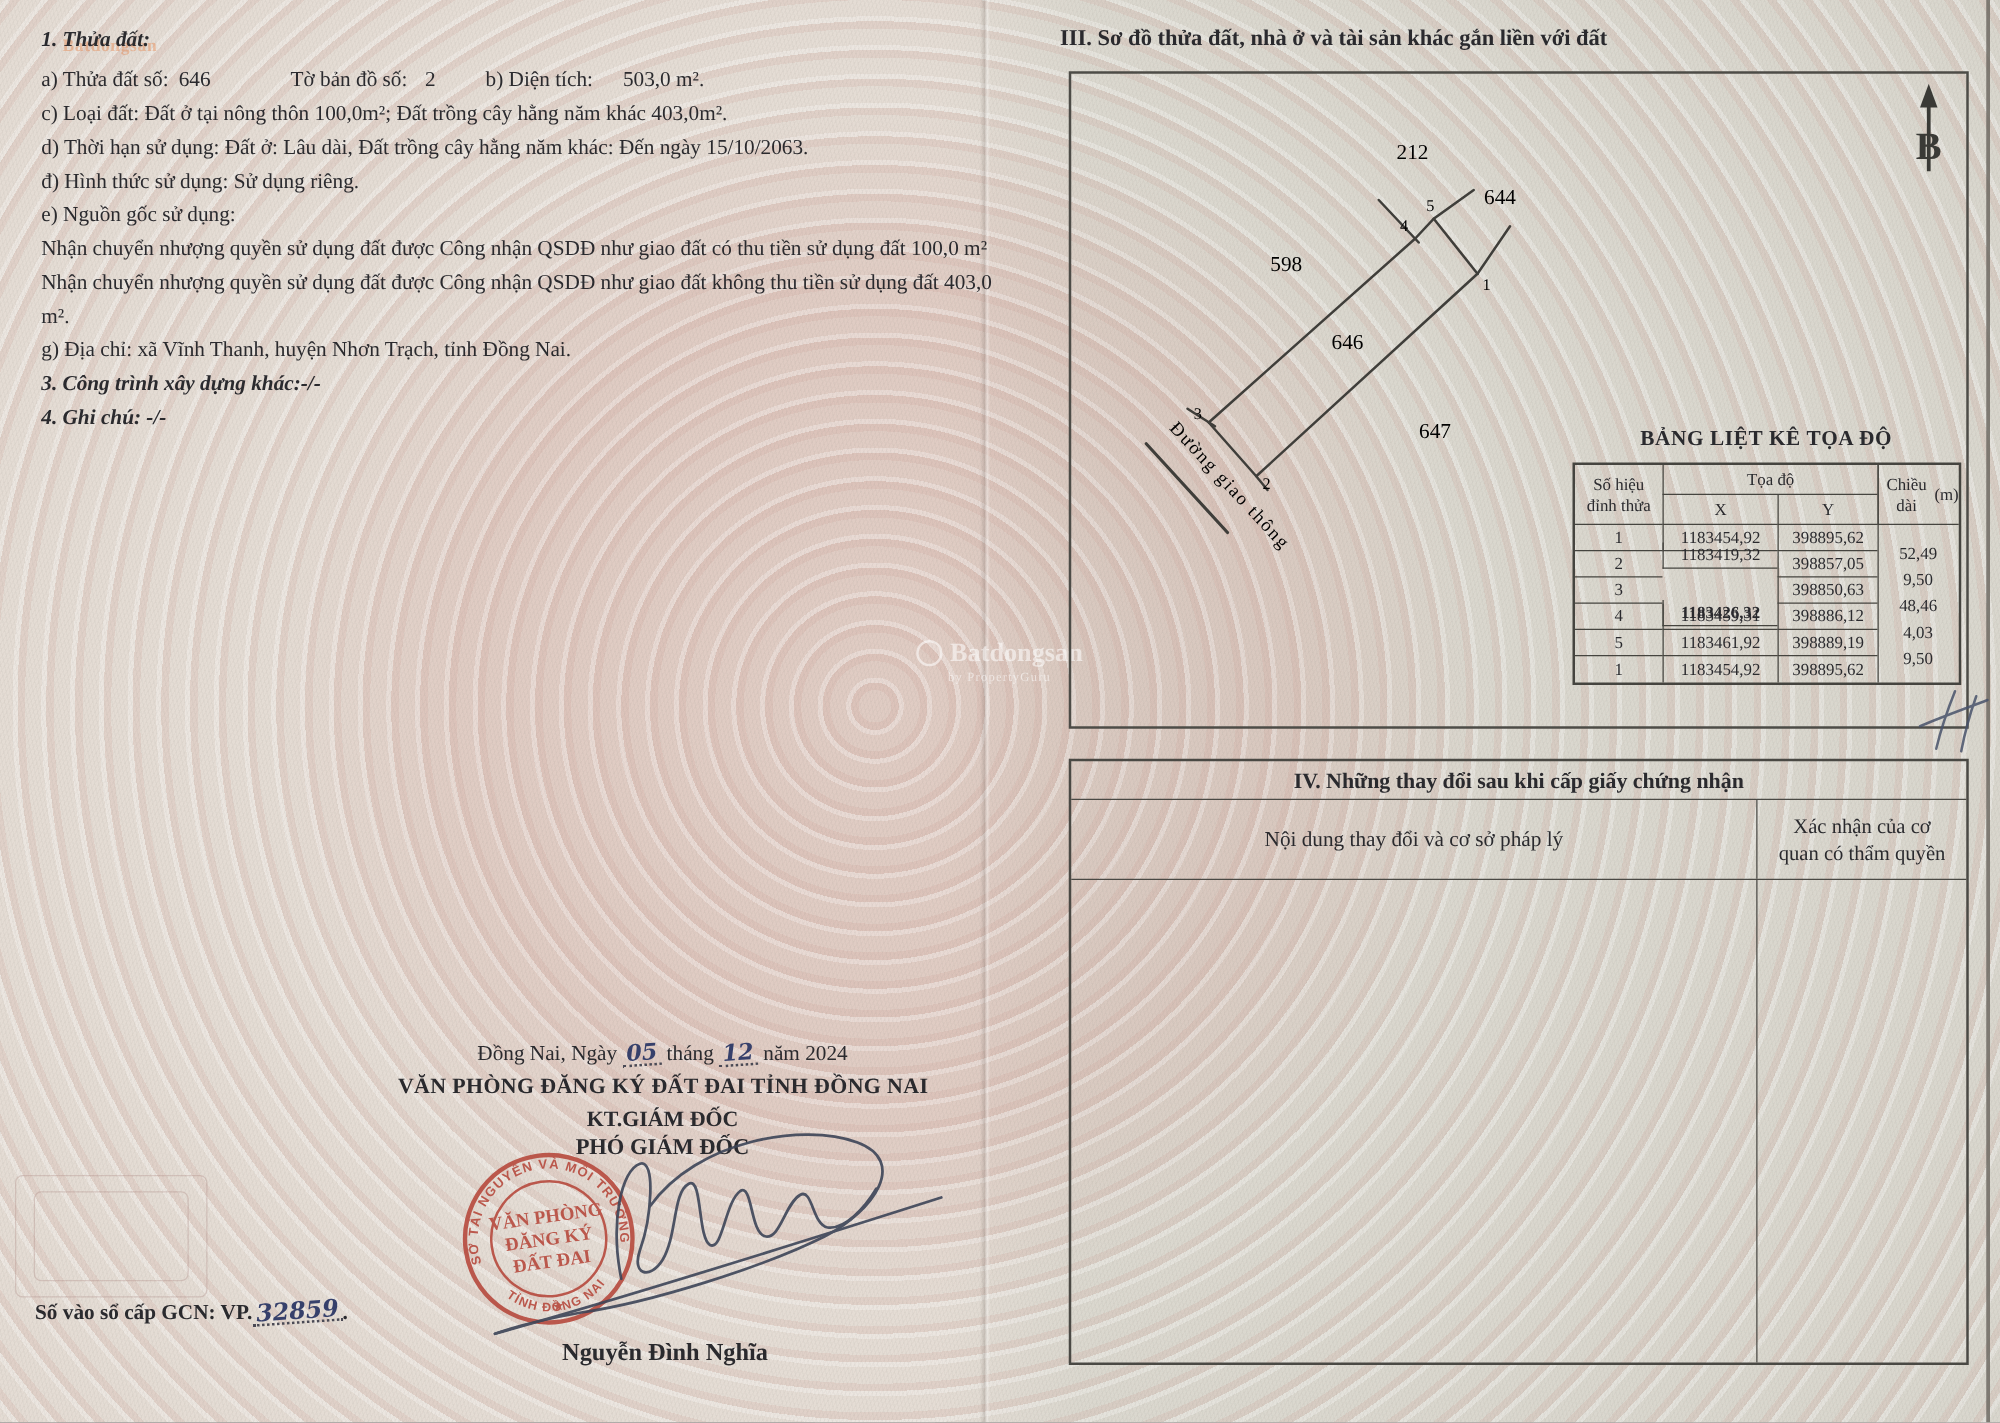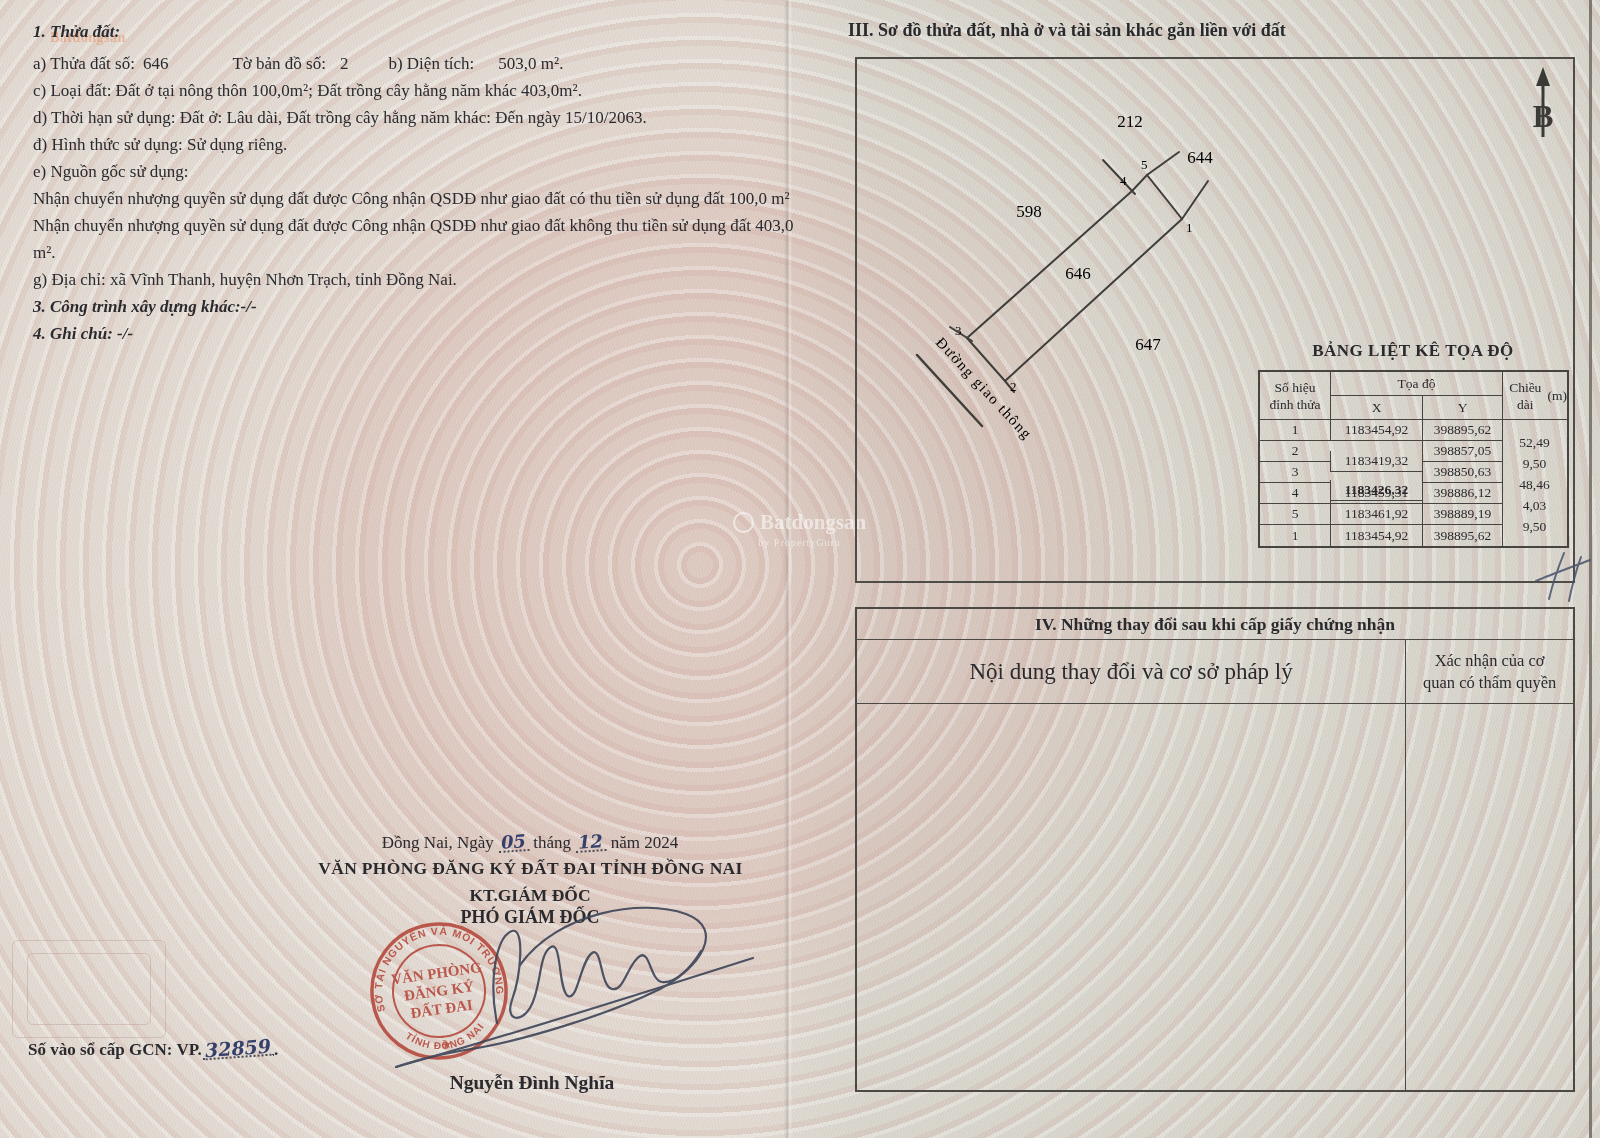--- a/index.html
+++ b/index.html
@@ -38,21 +38,21 @@
   .map-svg{position:absolute;left:0;top:0;}
   .ct-title{left:1258px;top:341px;width:310px;text-align:center;font-weight:bold;font-size:17px;letter-spacing:.5px;}
   .ctable{left:1258px;top:370px;width:307px;height:174px;border:2px solid #45443f;box-sizing:content-box;font-size:13.5px;}
   .ctable .cell{position:absolute;display:flex;align-items:center;justify-content:center;text-align:center;box-sizing:border-box;border-color:#45443f;}
   .bl{border-left:1.5px solid #45443f;} .bb{border-bottom:1.5px solid #45443f;}
   .lenval{position:absolute;left:242px;width:65px;text-align:center;transform:translateY(-50%);}
   
   .sec4{left:855px;top:607px;width:720px;height:485px;border:2px solid #4a4944;box-sizing:border-box;}
   .sec4-title{height:30px;line-height:30px;text-align:center;font-weight:bold;font-size:17.5px;border-bottom:1.5px solid #4a4944;}
   .sec4-head{display:flex;height:63px;border-bottom:1.5px solid #4a4944;}
-  .sec4-c1{width:549px;display:flex;align-items:center;justify-content:center;font-size:23px;}
+  .sec4-c1{width:549px;display:flex;align-items:center;justify-content:center;font-size:17px;}
   .sec4-c2{width:167px;border-left:1.5px solid #4a4944;display:flex;align-items:center;justify-content:center;text-align:center;font-size:16.5px;line-height:22px;}
   .sec4-body{display:flex;height:386px;}
   .sec4-b1{width:549px;} .sec4-b2{width:167px;border-left:1.5px solid #4a4944;}
   
   .center-line{text-align:center;}
   .date-line{left:280px;top:833px;width:500px;font-size:17px;}
   .office-line{left:248px;top:858px;width:565px;font-size:17.5px;font-weight:bold;letter-spacing:.3px;}
   .kt-line{left:380px;top:885px;width:300px;font-size:17.5px;font-weight:bold;}
   .deputy-line{left:380px;top:907px;width:300px;font-size:18px;font-weight:bold;}
   .name-line{left:332px;top:1072px;width:400px;font-size:19.5px;font-weight:bold;}
@@ -151,21 +151,21 @@
     <div class="cell bl bb" style="left:162px;top:24px;width:80px;height:24px;">Y</div>
     <div class="cell bl bb" style="left:242px;top:0;width:65px;height:48px;line-height:17px;">
       <span>Chiều dài</span>
         <span>(m)</span>
     </div>
 
     <div class="cell bb" style="left:0;top:48px;width:70px;height:21px;">1</div>
     <div class="cell bl bb" style="left:70px;top:48px;width:92px;height:21px;">1183454,92</div>
     <div class="cell bl bb" style="left:162px;top:48px;width:80px;height:21px;">398895,62</div>
     <div class="cell bb" style="left:0;top:69px;width:70px;height:21px;">2</div>
-    <div class="cell bl bb" style="left:70px;top:79px;width:92px;height:21px;">1183419,32</div>
+    <div class="cell bl bb" style="left:70px;top:62px;width:92px;height:21px;">1183419,32</div>
     <div class="cell bl bb" style="left:162px;top:69px;width:80px;height:21px;">398857,05</div>
     <div class="cell bb" style="left:0;top:90px;width:70px;height:21px;">3</div>
     <div class="cell bl bb" style="left:70px;top:108px;width:92px;height:21px;font-weight:bold;">1183426,32</div>
     <div class="cell bl bb" style="left:162px;top:90px;width:80px;height:21px;">398850,63</div>
     <div class="cell bb" style="left:0;top:111px;width:70px;height:21px;">4</div>
     <div class="cell bl bb" style="left:70px;top:111px;width:92px;height:21px;">1183459,31</div>
     <div class="cell bl bb" style="left:162px;top:111px;width:80px;height:21px;">398886,12</div>
     <div class="cell bb" style="left:0;top:132px;width:70px;height:21px;">5</div>
     <div class="cell bl bb" style="left:70px;top:132px;width:92px;height:21px;">1183461,92</div>
     <div class="cell bl bb" style="left:162px;top:132px;width:80px;height:21px;">398889,19</div>

